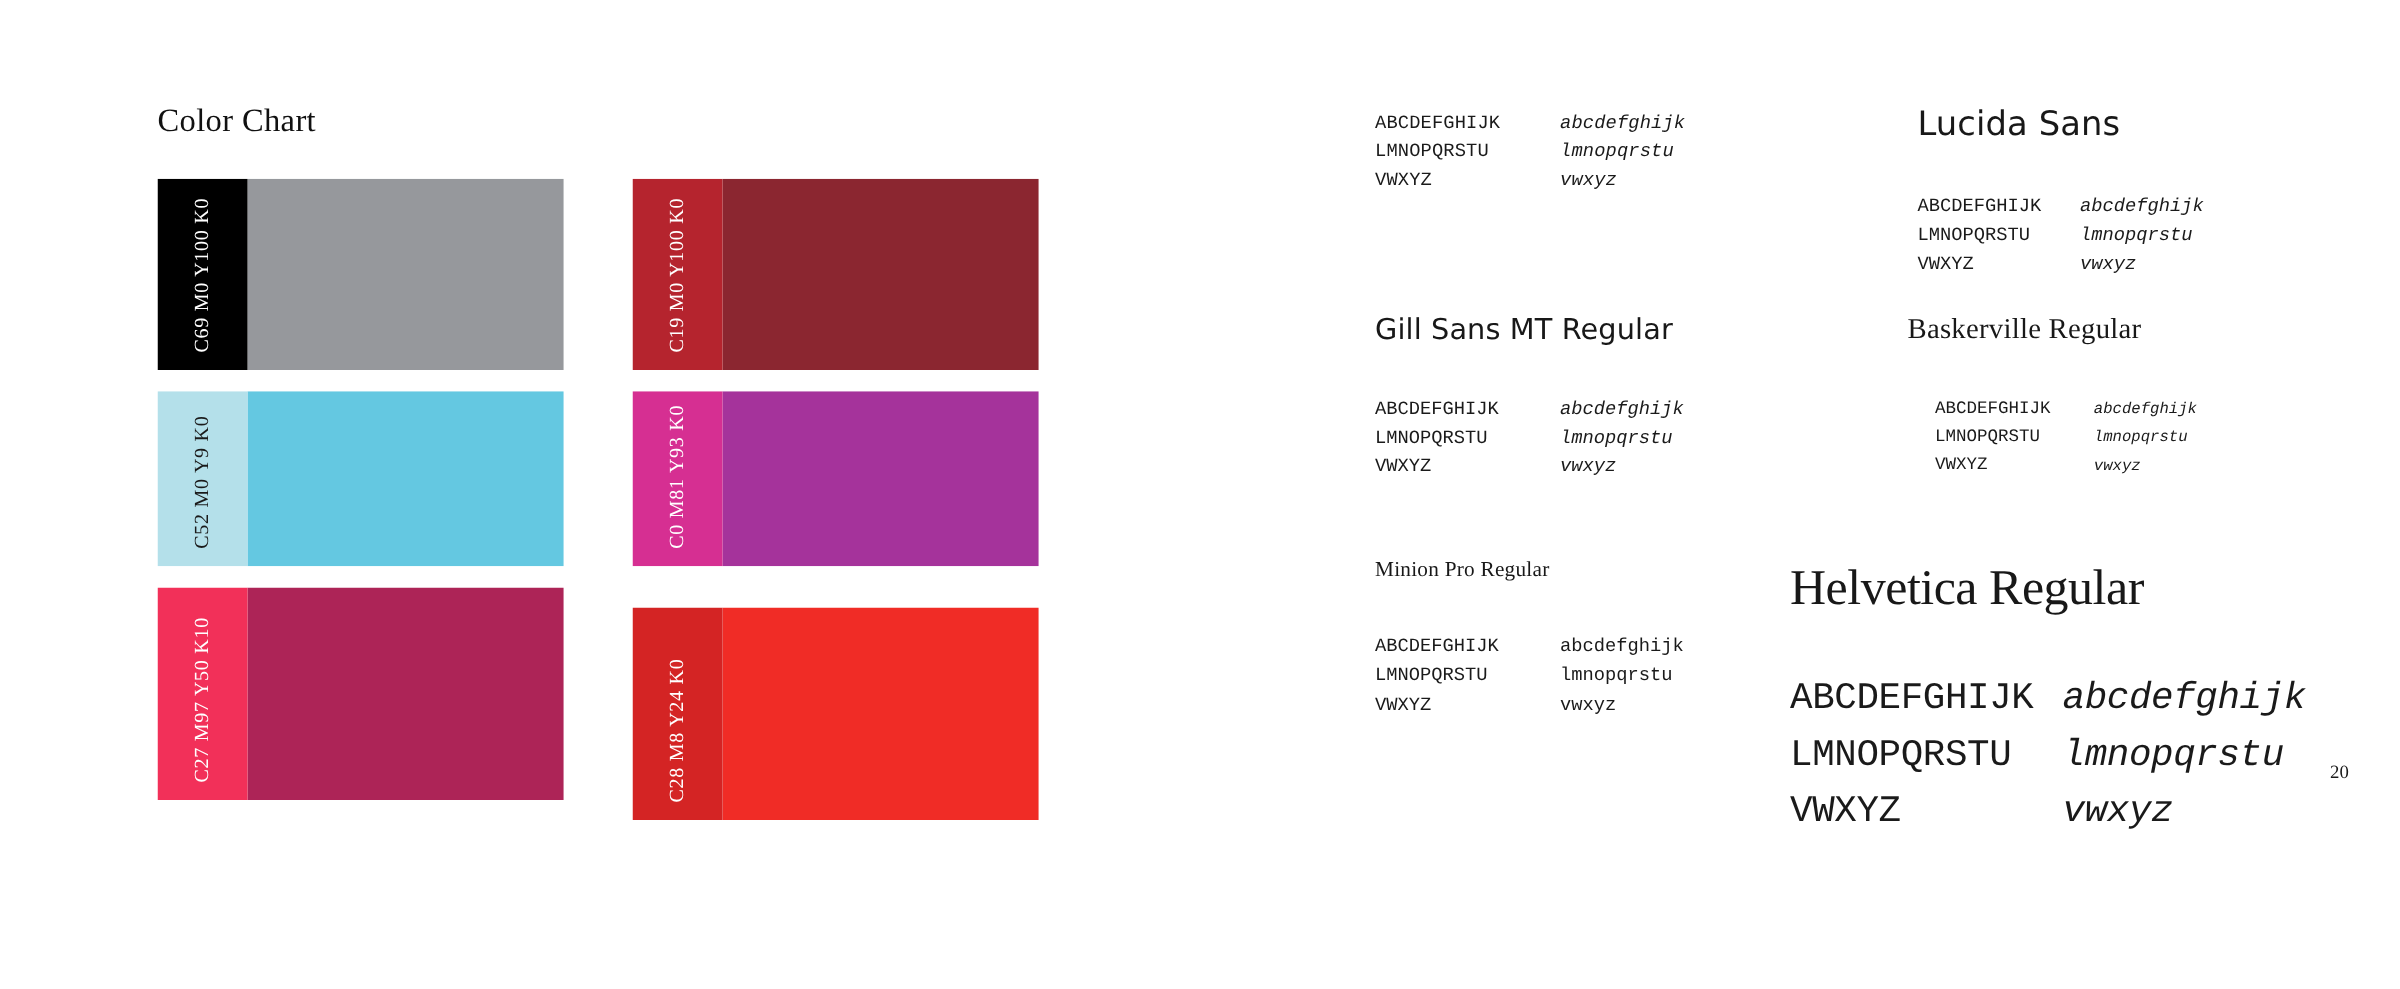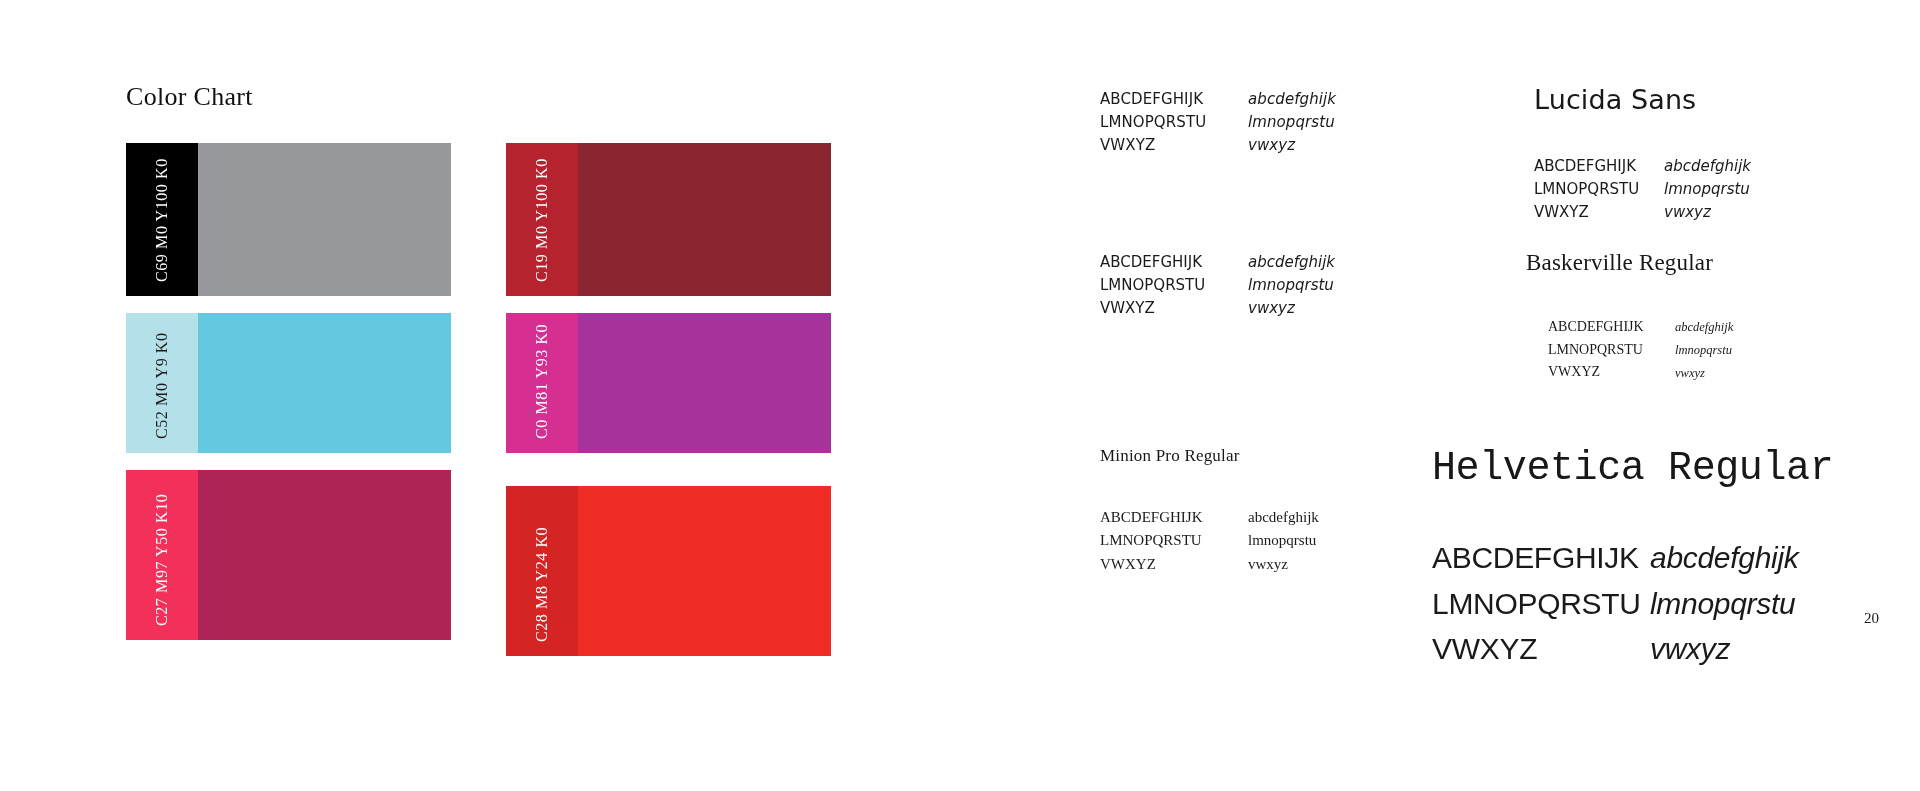--- a/index.html
+++ b/index.html
@@ -96,20 +96,21 @@
     font-weight: 400;
     white-space: nowrap;
     color: #181818;
   }
   .specimen {
     display: flex;
     gap: 0;
   }
   .specimen-col {
     white-space: pre-line;
+    font-family: Liberation Mono, monospace;
   }
   .specimen-col.roman { font-style: normal; }
   .specimen-col.italic { font-style: italic; }
 
   
   #block-avenir { left: 10px; top: 88px; }
   #block-avenir .type-name { font-family: "DejaVu Sans", sans-serif; font-size: 23px; letter-spacing: 0.2px; }
   #block-avenir .specimen { font-family: "DejaVu Sans", sans-serif; font-size: 15px; line-height: 1.53; letter-spacing: 0.1px; }
   #block-avenir .specimen-col.roman  { width: 148px; }
 
@@ -129,21 +130,21 @@
   #block-baskerville .specimen-col.roman  { width: 127px; }
   #block-baskerville .specimen-col.italic { font-size: 12.5px; line-height: 1.82; }
 
   #block-minion { left: 10px; top: 446px; }
   #block-minion .type-name { font-family: "Liberation Serif", serif; font-size: 17px; letter-spacing: 0.2px; }
   #block-minion .specimen { font-family: "Liberation Serif", serif; font-size: 15px; line-height: 1.56; }
   #block-minion .specimen-col.roman  { width: 148px; }
   #block-minion .specimen-col.italic { font-style: normal; }
 
   #block-helvetica { left: 342px; top: 446px; }
-  #block-helvetica .type-name { font-family: Liberation Mono, monospace; font-size: 40px; letter-spacing: -0.4px; margin-bottom: 44px; }
+  #block-helvetica .type-name { font-family: Liberation Serif, serif; font-size: 40px; letter-spacing: -0.4px; margin-bottom: 44px; }
   #block-helvetica .specimen { font-family: "Liberation Sans", sans-serif; font-size: 30px; line-height: 1.52; letter-spacing: -0.3px; }
   #block-helvetica .specimen-col.roman  { width: 218px; }
 
   #page-number {
     position: absolute;
     right: 41px;
     bottom: 164px;
     font-family: "Liberation Serif", serif;
     font-size: 15px;
     color: #1a1a1a;
@@ -232,20 +233,21 @@
       <div class="specimen-col roman">ABCDEFGHIJK
 LMNOPQRSTU
 VWXYZ</div>
       <div class="specimen-col italic">abcdefghijk
 lmnopqrstu
 vwxyz</div>
     </div>
   </div>
 
   <div class="type-block" id="block-gill">
+    <div class="type-name">Gill Sans MT Regular</div>
     <div class="specimen">
       <div class="specimen-col roman">ABCDEFGHIJK
 LMNOPQRSTU
 VWXYZ</div>
       <div class="specimen-col italic">abcdefghijk
 lmnopqrstu
 vwxyz</div>
     </div>
   </div>
 

